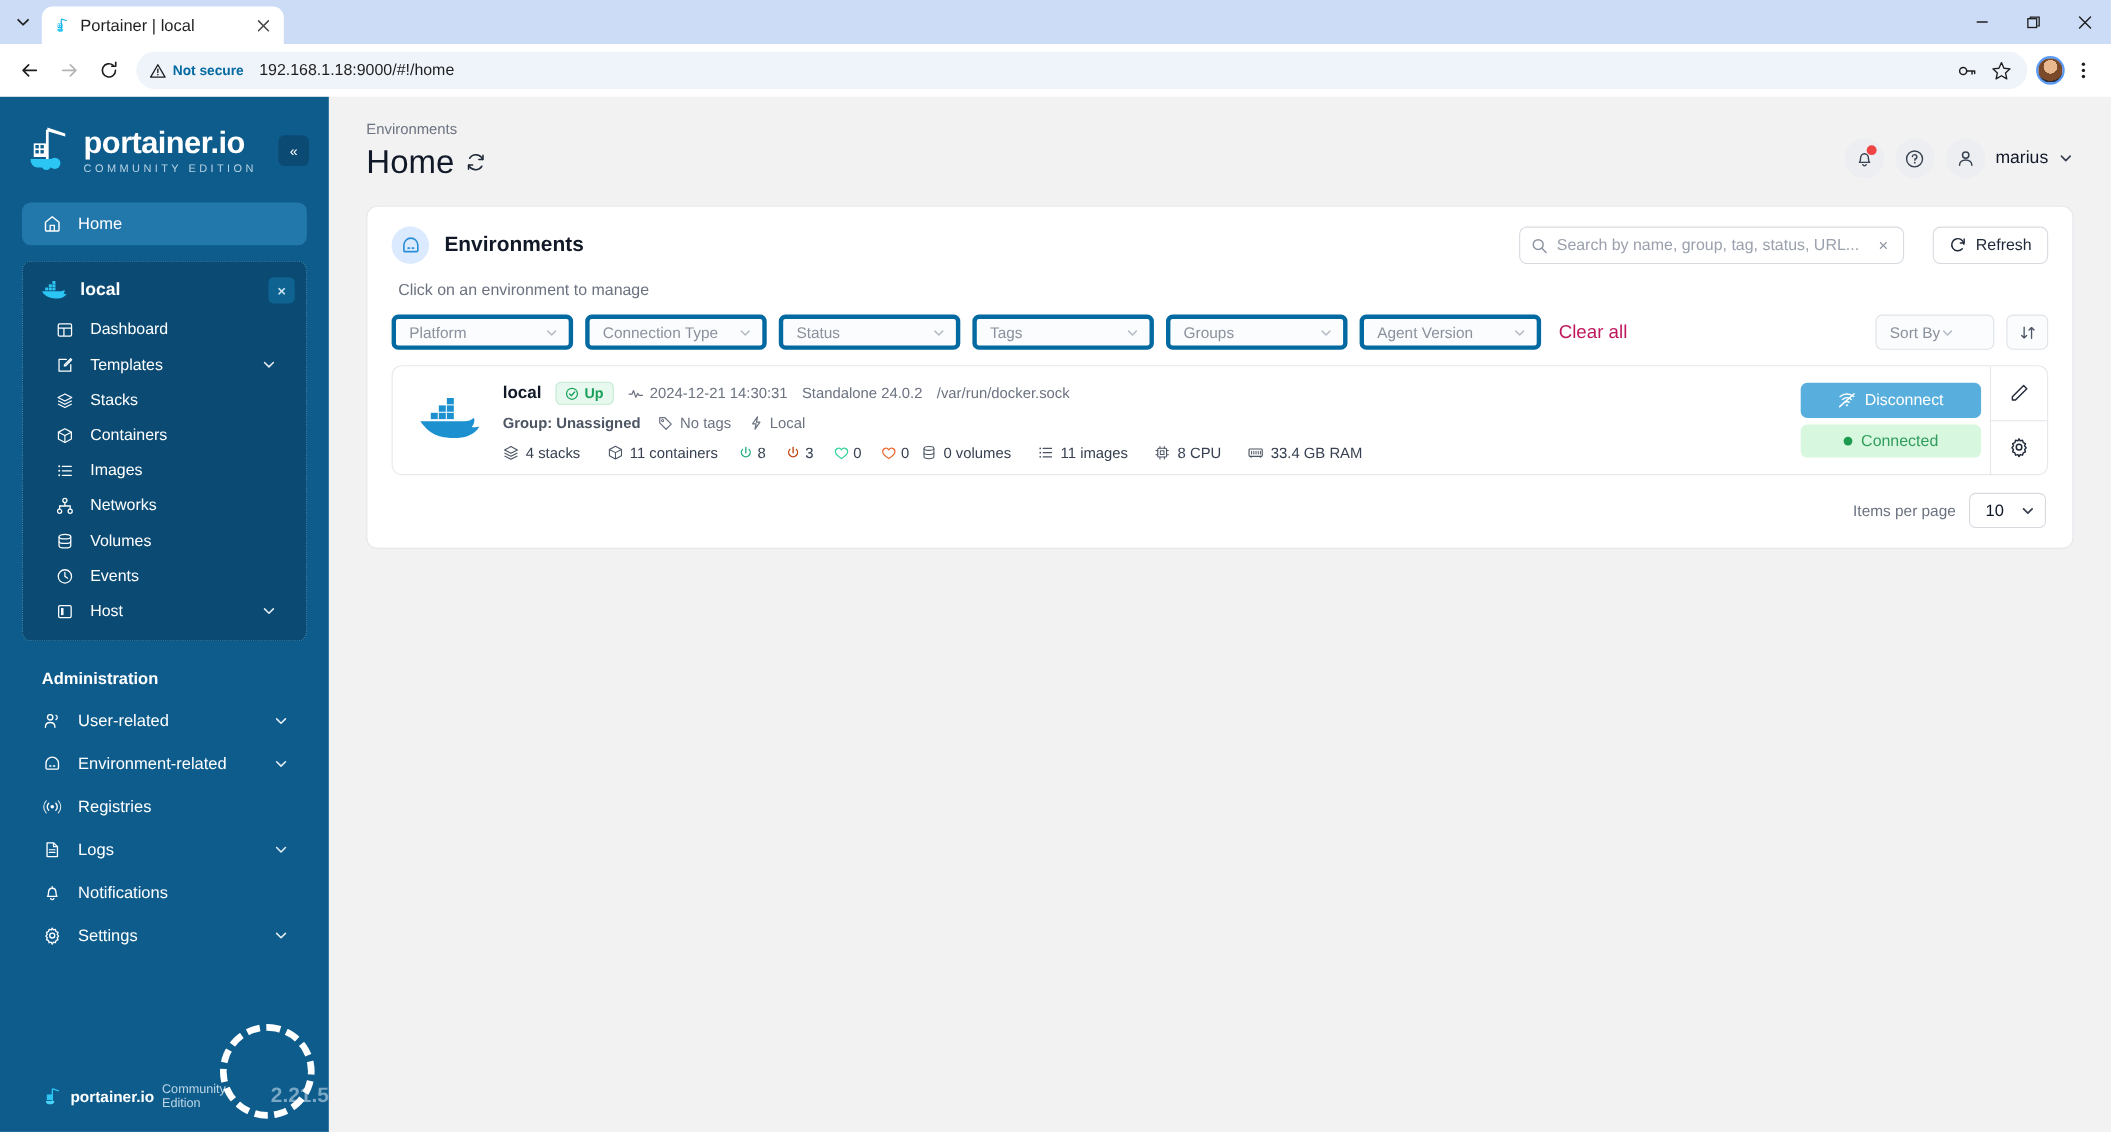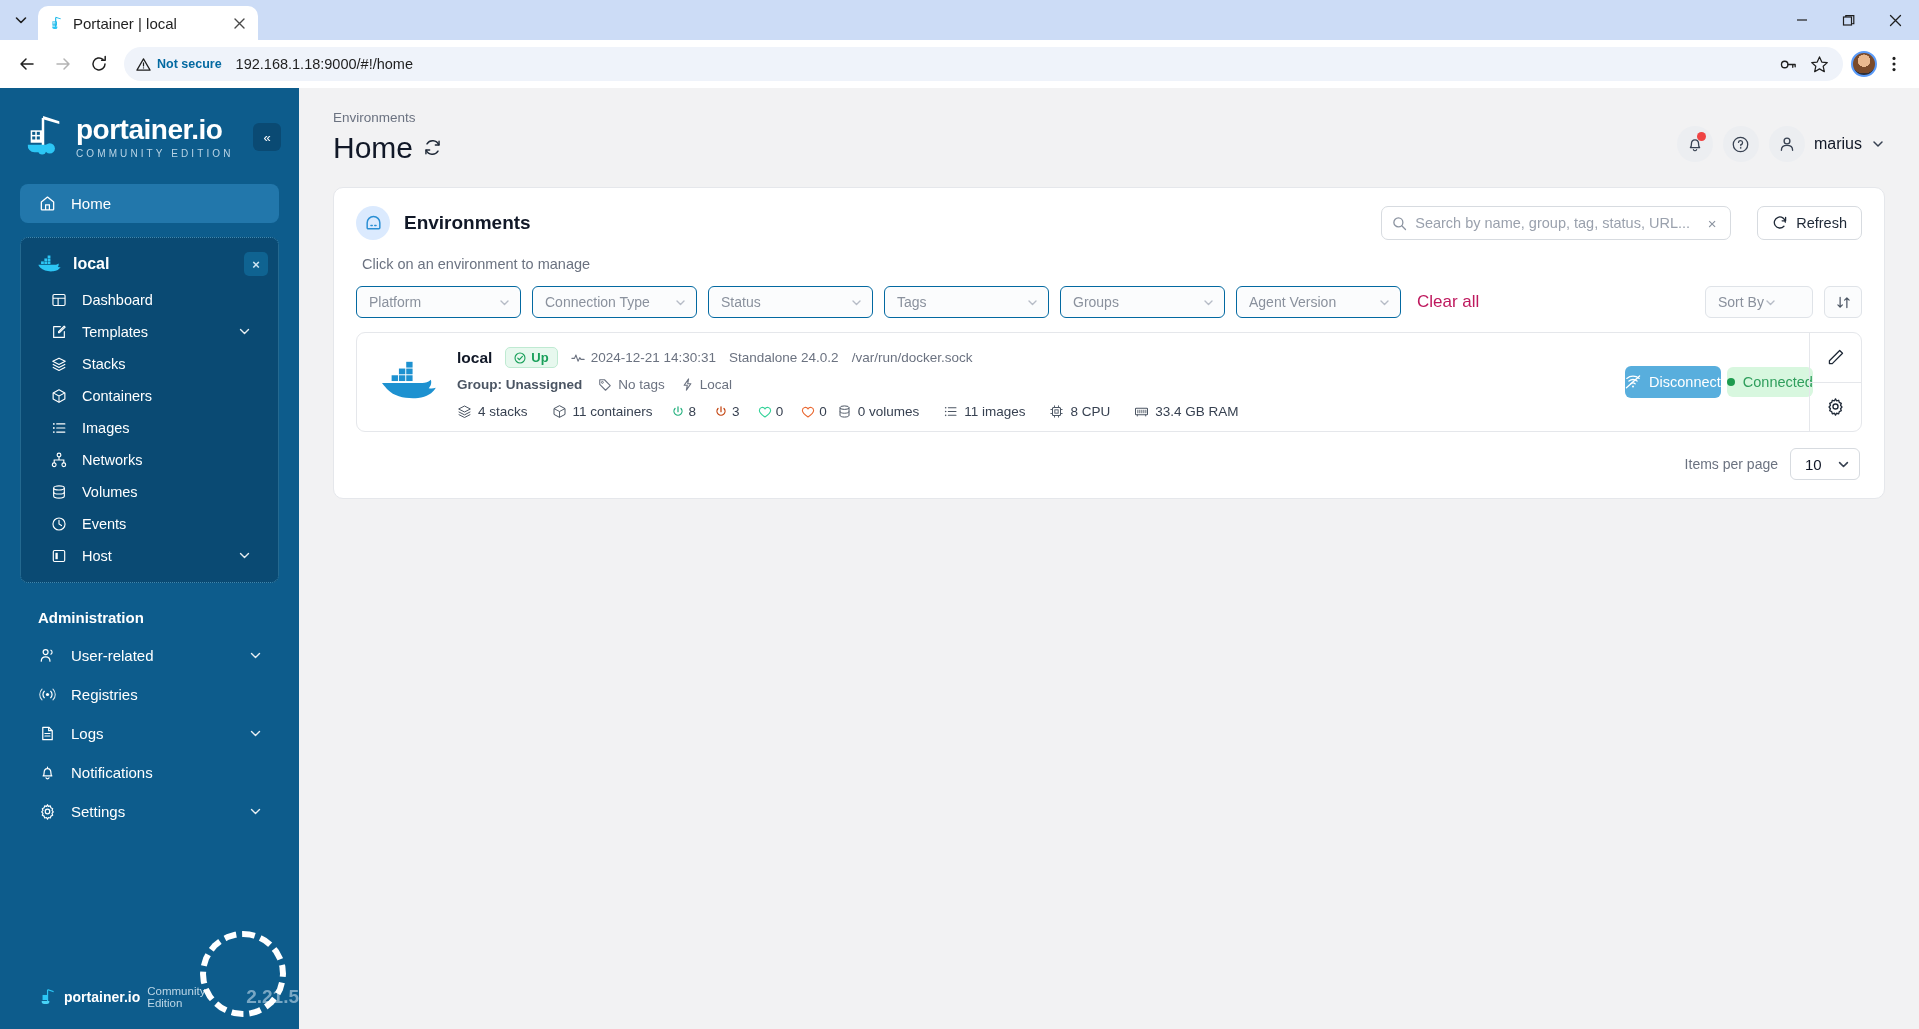--- a/index.html
+++ b/index.html
@@ -173,21 +173,21 @@
     height: 34px; border: 1px solid #d7dbe0; border-radius: 7px; background: #fff;
     display: flex; align-items: center; gap: 8px; padding: 0 14px; margin-left: 12px;
     font-size: 14.5px; color: #1f2937;
   }
   .hint-row { padding: 6px 22px 0 28px; font-size: 14.5px; color: #6b7280; }
 
   .filter-row {
     display: flex; align-items: center; gap: 11px; padding: 14px 22px 6px 22px;
   }
   .fselect {
-    height: 32px; flex: 0 0 165px; border: 1px solid #0369a1; border-radius: 6px;
+    height: 32px; flex: 0 0 165px; border: 4px solid #0369a1; border-radius: 6px;
     background: #fbfcfd; display: flex; align-items: center; padding: 0 9px 0 12px;
     font-size: 14px; color: #8a919d;
   }
   .fselect .fl { flex: 1; }
   .fselect .fc { color: #b6bcc6; width: 13px; height: 13px; }
   .clear-all { font-size: 17px; color: #be185d; margin-left: 5px; }
   .filter-spacer { flex: 1; }
   .sortby {
     height: 32px; flex: 0 0 108px; border: 1px solid #dfe3e8; border-radius: 6px;
     background: #fbfcfd; display: flex; align-items: center; padding: 0 9px 0 12px;
@@ -221,21 +221,21 @@
   .stat { display: inline-flex; align-items: center; gap: 6px; font-size: 13.5px; color: #374151; }
   .stat + .stat { margin-left: 14px; }
   .stat .sico { width: 15px; height: 15px; flex: 0 0 15px; color: #4b5563; }
   .cstat { display: inline-flex; align-items: center; gap: 4px; font-size: 13.5px; color: #374151; margin-left: 8px; }
   .cstat.run { color: #374151; } .cstat.run .i { color: #22b07d; }
   .cstat.stop .i { color: #c2410c; }
   .cstat.health .i { color: #34d399; }
   .cstat.unhealth .i { color: #ea6a33; }
 
   .env-actions {
-    width: 180px; flex: 0 0 180px; display: flex; flex-direction: row;
+    width: 180px; flex: 0 0 180px; display: flex; flex-direction: column;
     align-items: center; justify-content: center; gap: 6px; padding: 10px 8px;
   }
   .disconnect-btn {
     width: 100%; height: 32px; border-radius: 6px; background: #58aedd; color: #ffffff;
     display: flex; align-items: center; justify-content: center; gap: 8px;
     font-size: 14.5px;
   }
   .connected-badge {
     width: 100%; height: 30px; border-radius: 6px; background: #d8f7df; color: #2f9e5c;
     display: flex; align-items: center; justify-content: center; gap: 8px; font-size: 14.5px;
@@ -528,20 +528,34 @@
         <span class="lbl">User-related</span>
         <span class="chev">
             <svg width="13" height="13" viewBox="0 0 13 13">
               <path d="M2.5 4.5 L6.5 8.5 L10.5 4.5" fill="none" stroke="#fff" stroke-width="1.4" stroke-linecap="round" stroke-linejoin="round"></path>
             </svg>
           </span>
       </div>
       <div class="sb-item">
         <span class="ico">
             <svg width="17" height="17" viewBox="0 0 18 18">
+              <path d="M3 8.4 a6 6 0 0 1 12 0 V13 a1 1 0 0 1 -1 1 H4 a1 1 0 0 1 -1 -1 Z" fill="none" stroke="#fff" stroke-width="1.3" stroke-linejoin="round"></path>
+              <path d="M6.6 11 h1.2 M10.2 11 h1.2" stroke="#fff" stroke-width="1.3" stroke-linecap="round"></path>
+            </svg>
+          </span>
+        <span class="lbl">Environment-related</span>
+        <span class="chev">
+            <svg width="13" height="13" viewBox="0 0 13 13">
+              <path d="M2.5 4.5 L6.5 8.5 L10.5 4.5" fill="none" stroke="#fff" stroke-width="1.4" stroke-linecap="round" stroke-linejoin="round"></path>
+            </svg>
+          </span>
+      </div>
+      <div class="sb-item">
+        <span class="ico">
+            <svg width="17" height="17" viewBox="0 0 18 18">
               <circle cx="9" cy="9" r="1.7" fill="#fff"></circle>
               <path d="M5.6 5.6 a4.8 4.8 0 0 0 0 6.8 M12.4 5.6 a4.8 4.8 0 0 1 0 6.8" fill="none" stroke="#fff" stroke-width="1.3" stroke-linecap="round"></path>
               <path d="M3.2 3.2 a8.2 8.2 0 0 0 0 11.6 M14.8 3.2 a8.2 8.2 0 0 1 0 11.6" fill="none" stroke="#fff" stroke-width="1.1" stroke-linecap="round" opacity=".85"></path>
             </svg>
           </span>
         <span class="lbl">Registries</span>
       </div>
       <div class="sb-item">
         <span class="ico">
             <svg width="17" height="17" viewBox="0 0 18 18">

